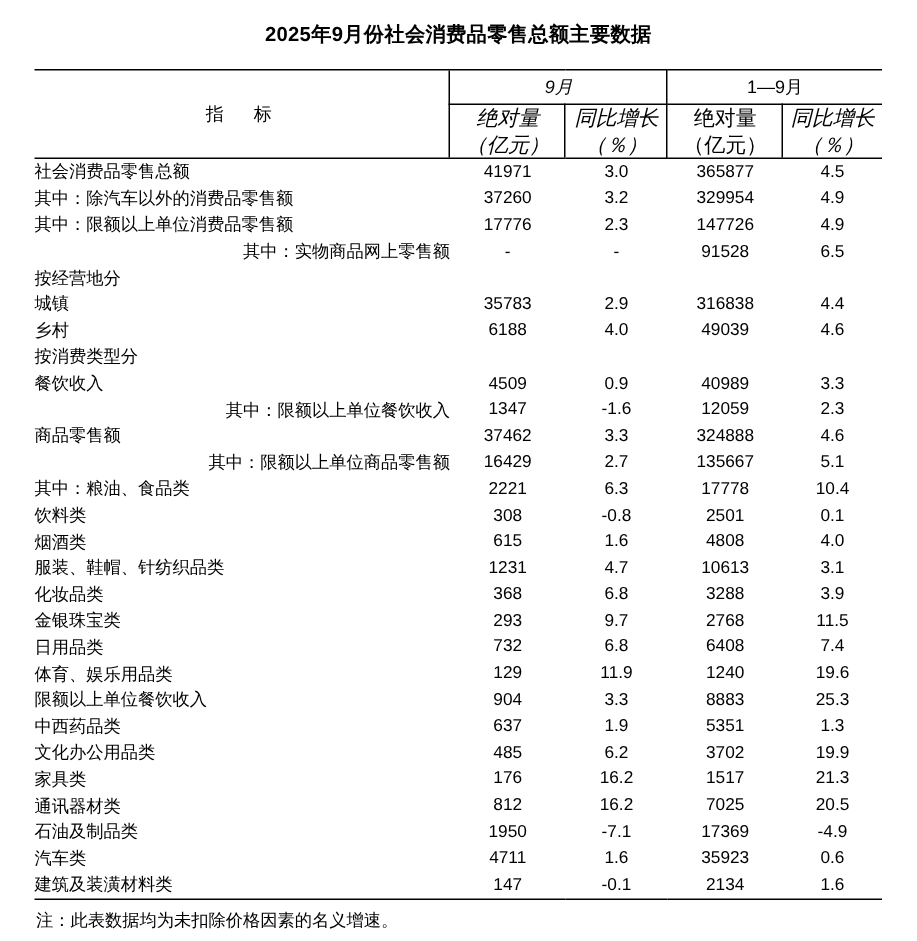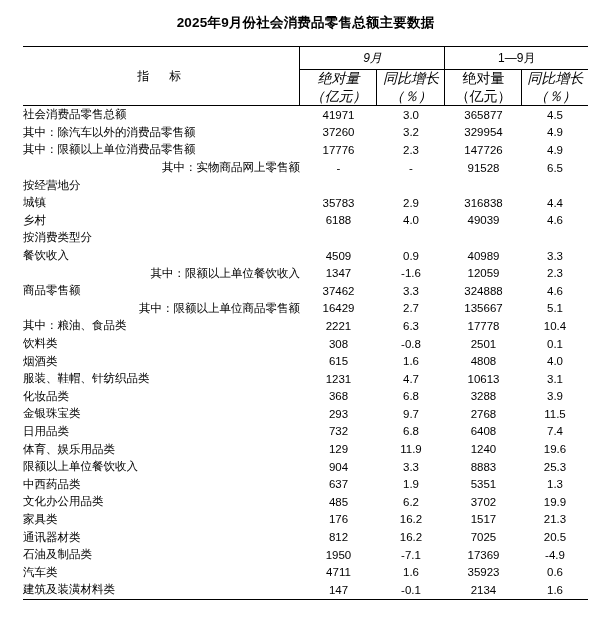--- a/index.html
+++ b/index.html
@@ -341,14 +341,15 @@
           <td class="num">1.6</td>
         </tr>
       </tbody>
     <tbody>
       <tr class="bottomline">
           <td colspan="5"></td>
         </tr>
     </tbody>
   </table>
 
+  <div class="note">注：此表数据均为未扣除价格因素的名义增速。</div>
 
 </div>
 
 </body></html>

